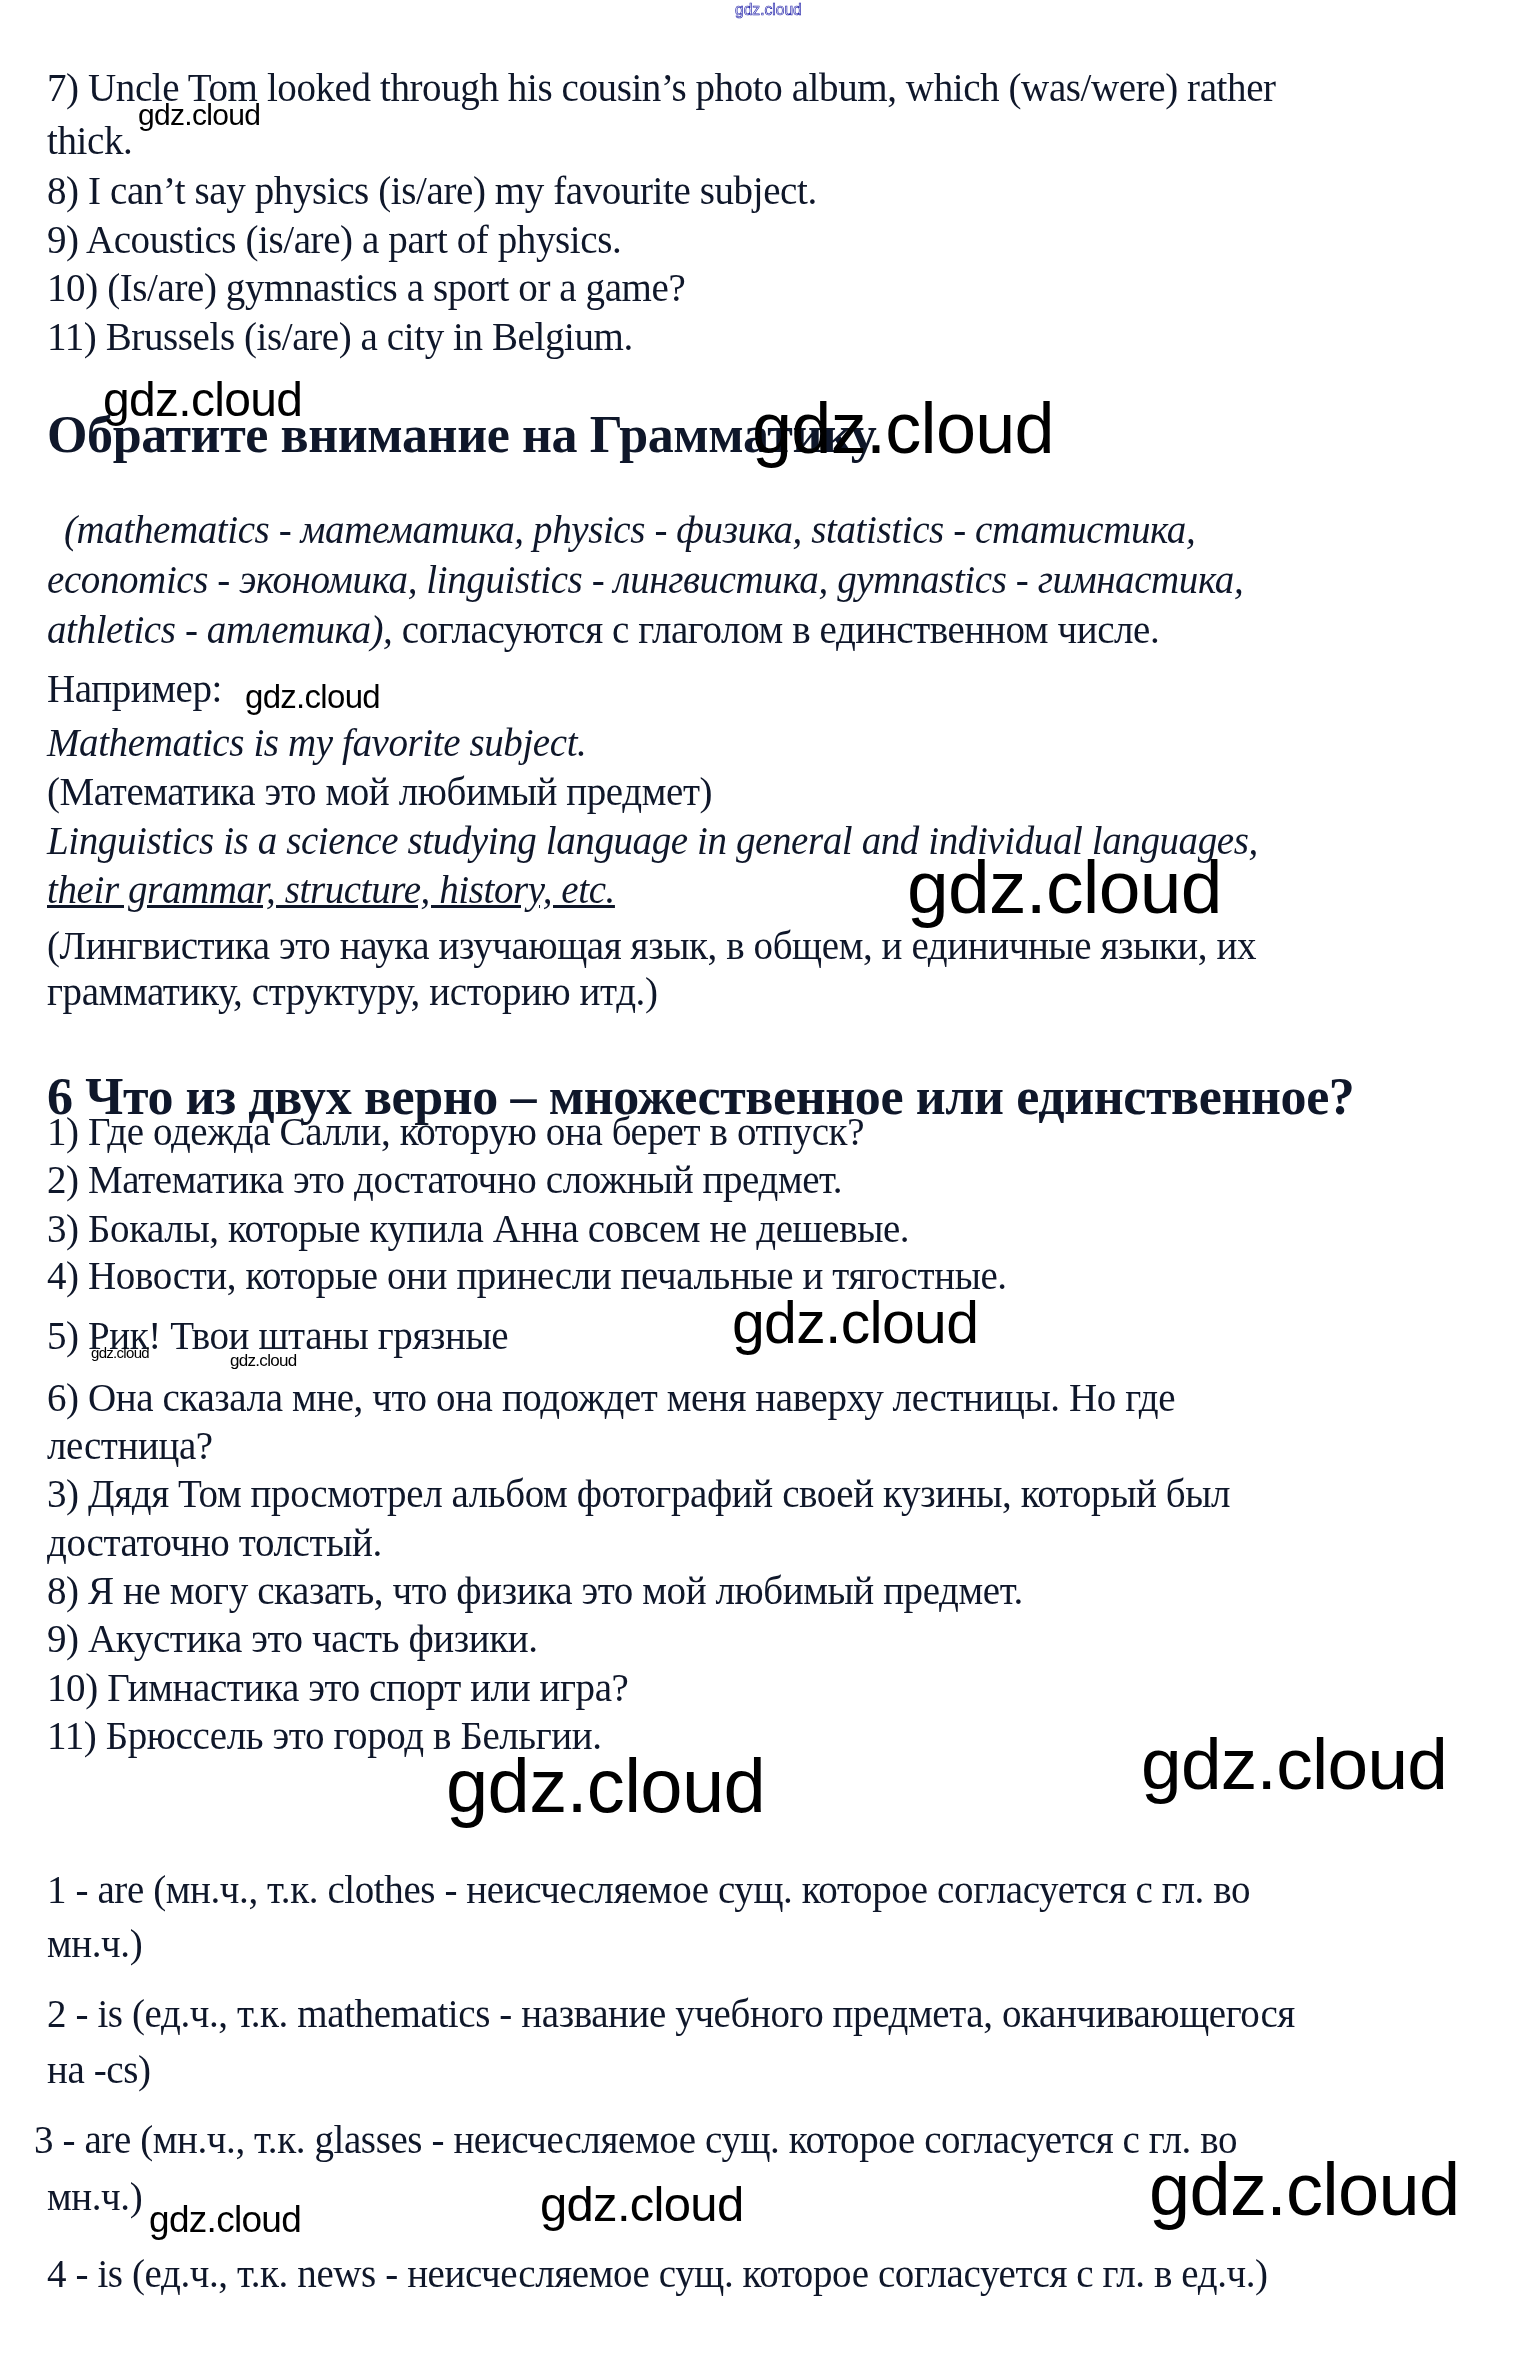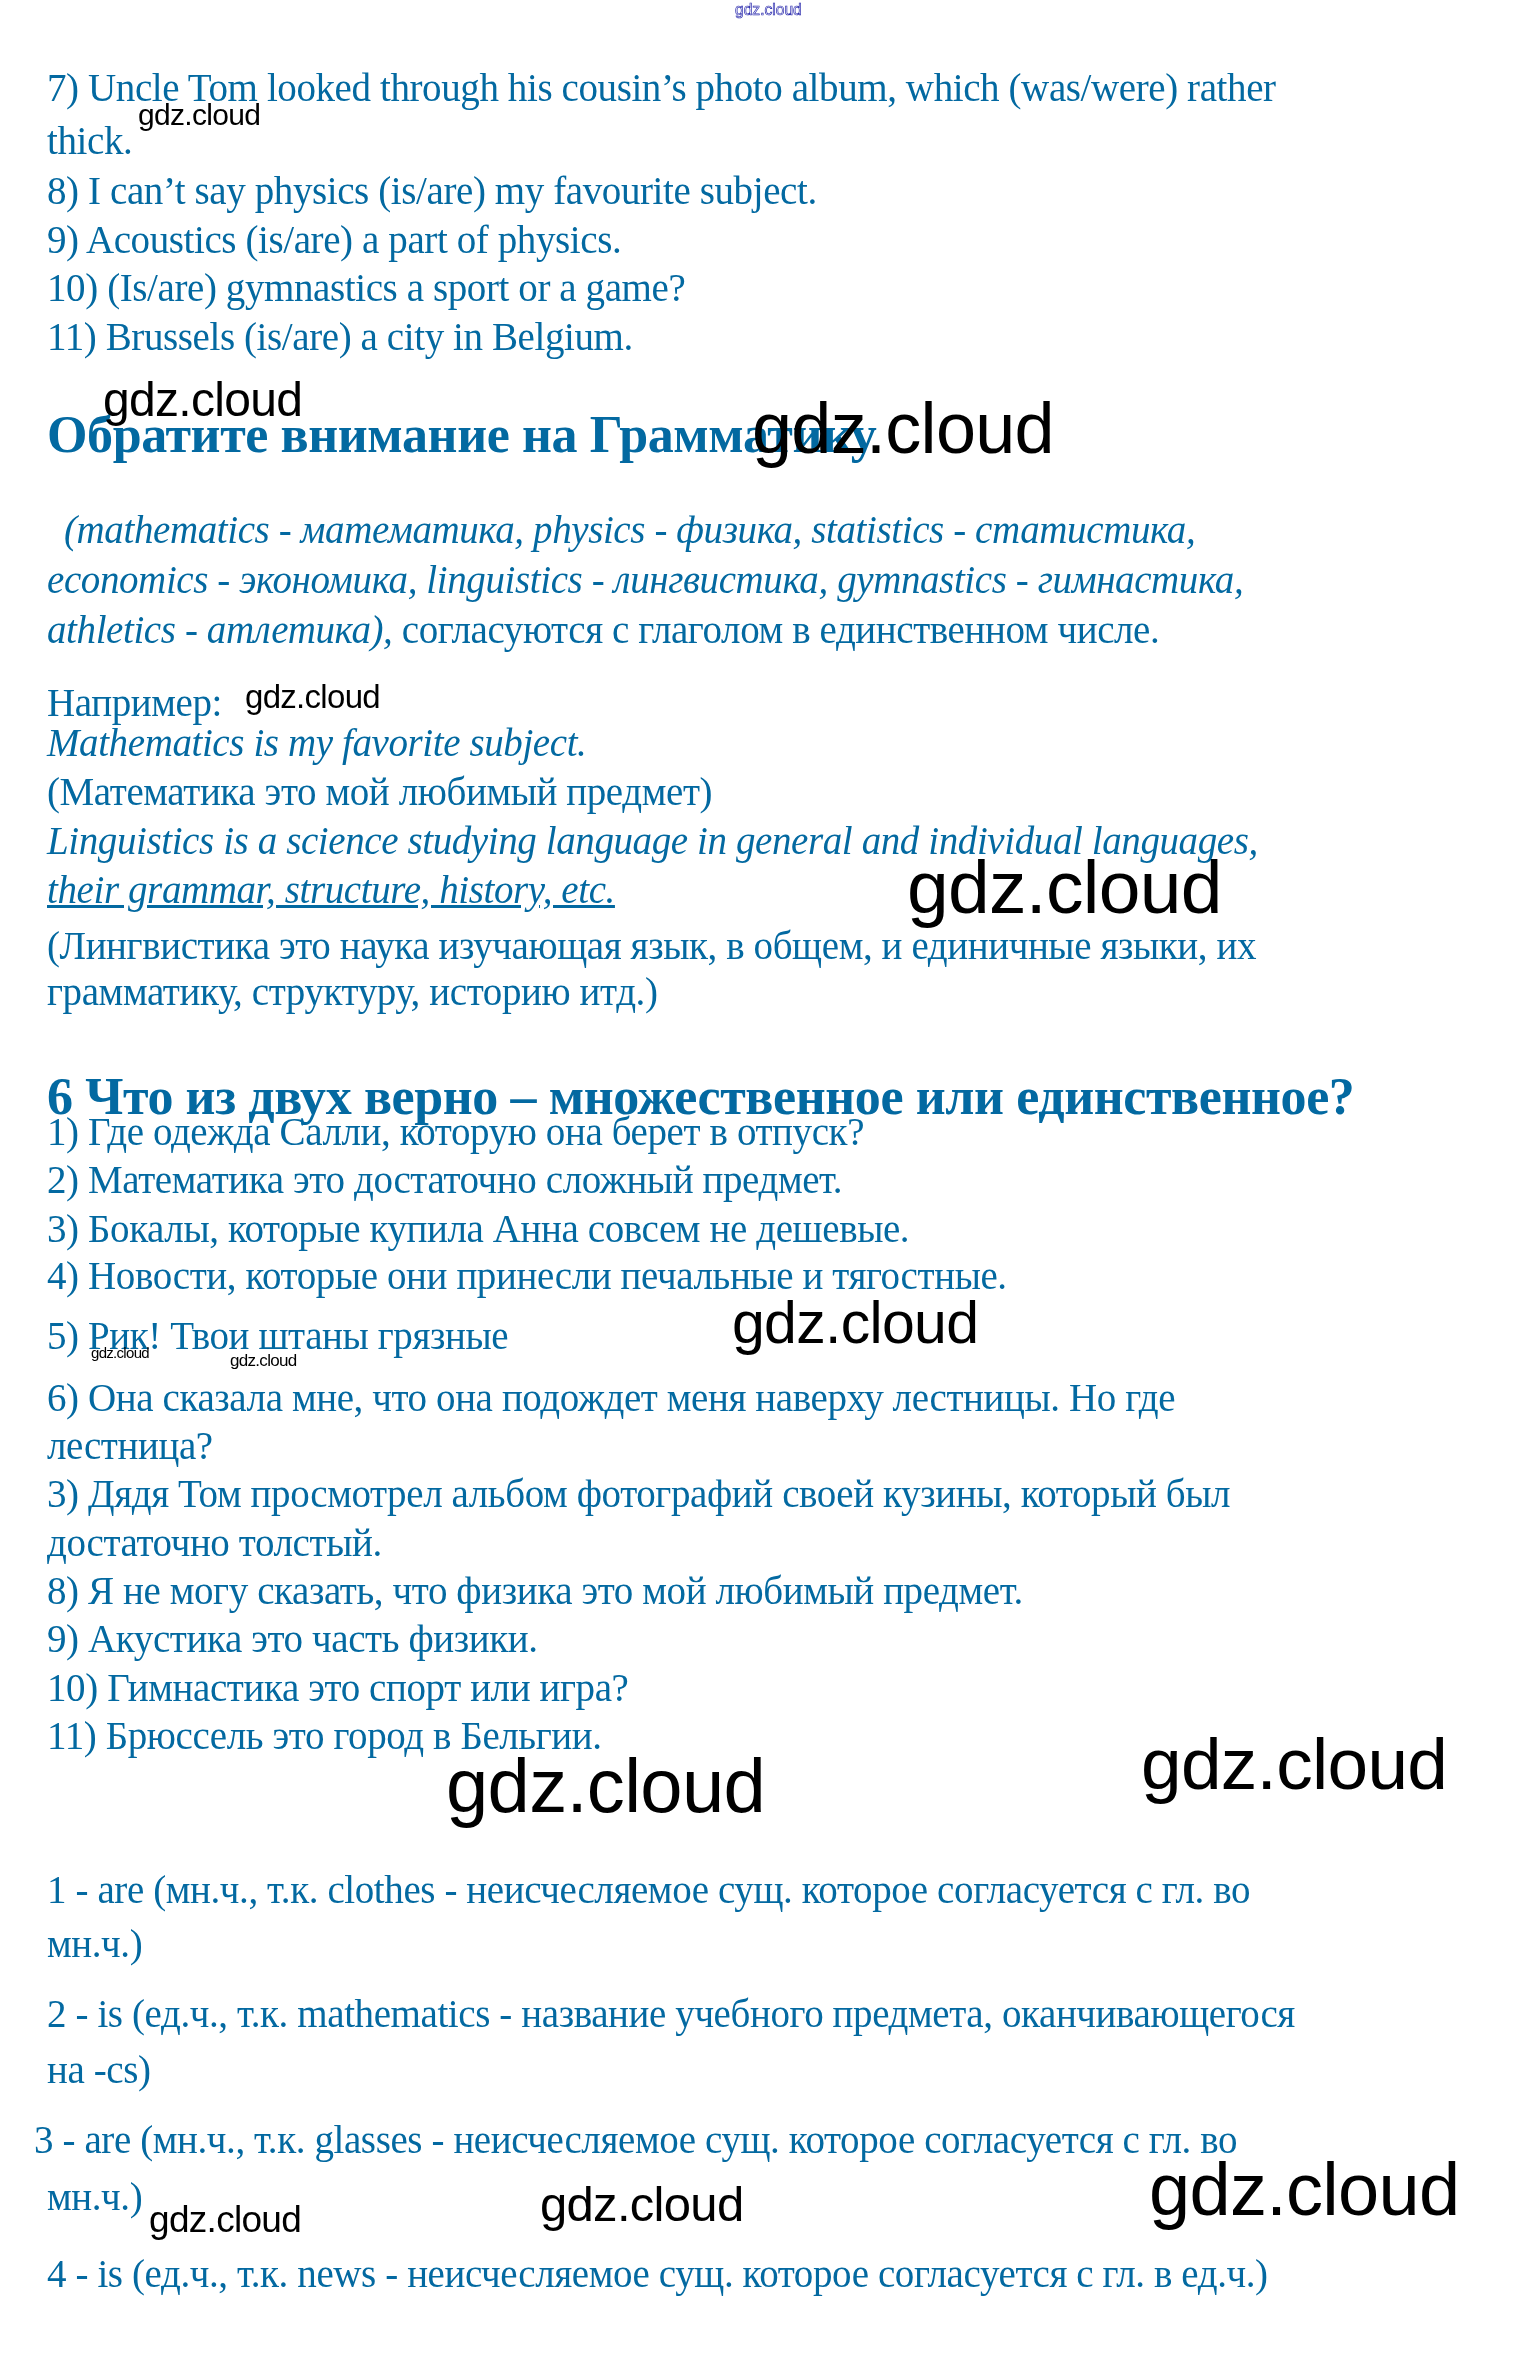--- a/index.html
+++ b/index.html
@@ -11,21 +11,21 @@
     overflow: hidden;
     font-family: "Liberation Serif", serif;
     color: #000000;
   }
   .tline {
     position: absolute;
     white-space: nowrap;
     line-height: 1;
     font-size: 39px;
     letter-spacing: -0.4px;
-    color: #0369a1;
+    color: #0f172a;
   }
   .tline.bold {
     font-weight: bold;
     font-size: 52px;
   }
   .seg-italic { font-style: italic; }
   .wm {
     position: absolute;
     white-space: nowrap;
     line-height: 0.98;
@@ -46,21 +46,21 @@
     <div class="tline" style="top: 68px; left: 47px;"><span class="seg-regular">7) Uncle Tom looked through his cousin’s photo album, which (was/were) rather</span></div>
     <div class="tline" style="top: 121px; left: 47px;"><span class="seg-regular">thick.</span></div>
     <div class="tline" style="top: 171px; left: 47px;"><span class="seg-regular">8) I can’t say physics (is/are) my favourite subject.</span></div>
     <div class="tline" style="top: 220px; left: 47px;"><span class="seg-regular">9) Acoustics (is/are) a part of physics.</span></div>
     <div class="tline" style="top: 268px; left: 47px;"><span class="seg-regular">10) (Is/are) gymnastics a sport or a game?</span></div>
     <div class="tline" style="top: 317px; left: 47px;"><span class="seg-regular">11) Brussels (is/are) a city in Belgium.</span></div>
     <div class="tline bold" style="top: 409px; left: 47px;"><span class="seg-regular">Обратите внимание на Грамматику</span></div>
     <div class="tline" style="top: 510px; left: 64px;"><span class="seg-italic">(mathematics - математика, physics - физика, statistics - статистика,</span></div>
     <div class="tline" style="top: 560px; left: 47px;"><span class="seg-italic">economics - экономика, linguistics - лингвистика, gymnastics - гимнастика,</span></div>
     <div class="tline" style="top: 610px; left: 47px;"><span class="seg-italic">athletics - атлетика),</span><span class="seg-regular"> согласуются с глаголом в единственном числе.</span></div>
-    <div class="tline" style="top: 683px; left: 47px;"><span class="seg-regular">Например:</span></div>
+    <div class="tline" style="top: 669px; left: 47px;"><span class="seg-regular">Например:</span></div>
     <div class="tline" style="top: 723px; left: 47px;"><span class="seg-italic">Mathematics is my favorite subject.</span></div>
     <div class="tline" style="top: 772px; left: 47px;"><span class="seg-regular">(Математика это мой любимый предмет)</span></div>
     <div class="tline" style="top: 821px; left: 47px;"><span class="seg-italic">Linguistics is a science studying language in general and individual languages,</span></div>
     <div class="tline" style="top: 870px; left: 47px; text-decoration: underline;"><span class="seg-italic">their grammar, structure, history, etc.</span></div>
     <div class="tline" style="top: 926px; left: 47px;"><span class="seg-regular">(Лингвистика это наука изучающая язык, в общем, и единичные языки, их</span></div>
     <div class="tline" style="top: 972px; left: 47px;"><span class="seg-regular">грамматику, структуру, историю итд.)</span></div>
     <div class="tline bold" style="top: 1071px; left: 47px;"><span class="seg-regular">6 Что из двух верно – множественное или единственное?</span></div>
     <div class="tline" style="top: 1112px; left: 47px;"><span class="seg-regular">1) Где одежда Салли, которую она берет в отпуск?</span></div>
     <div class="tline" style="top: 1160px; left: 47px;"><span class="seg-regular">2) Математика это достаточно сложный предмет.</span></div>
     <div class="tline" style="top: 1209px; left: 47px;"><span class="seg-regular">3) Бокалы, которые купила Анна совсем не дешевые.</span></div>

